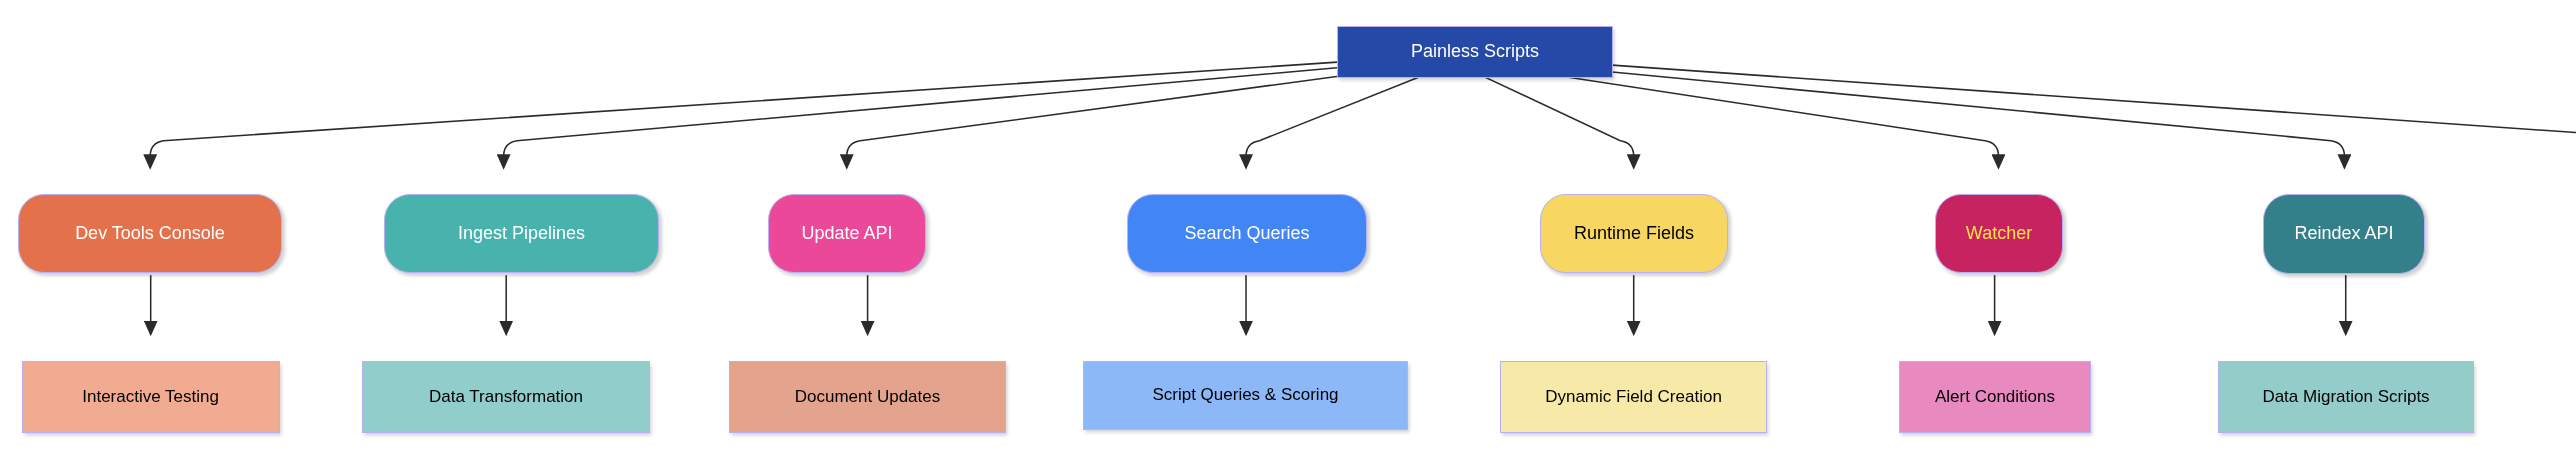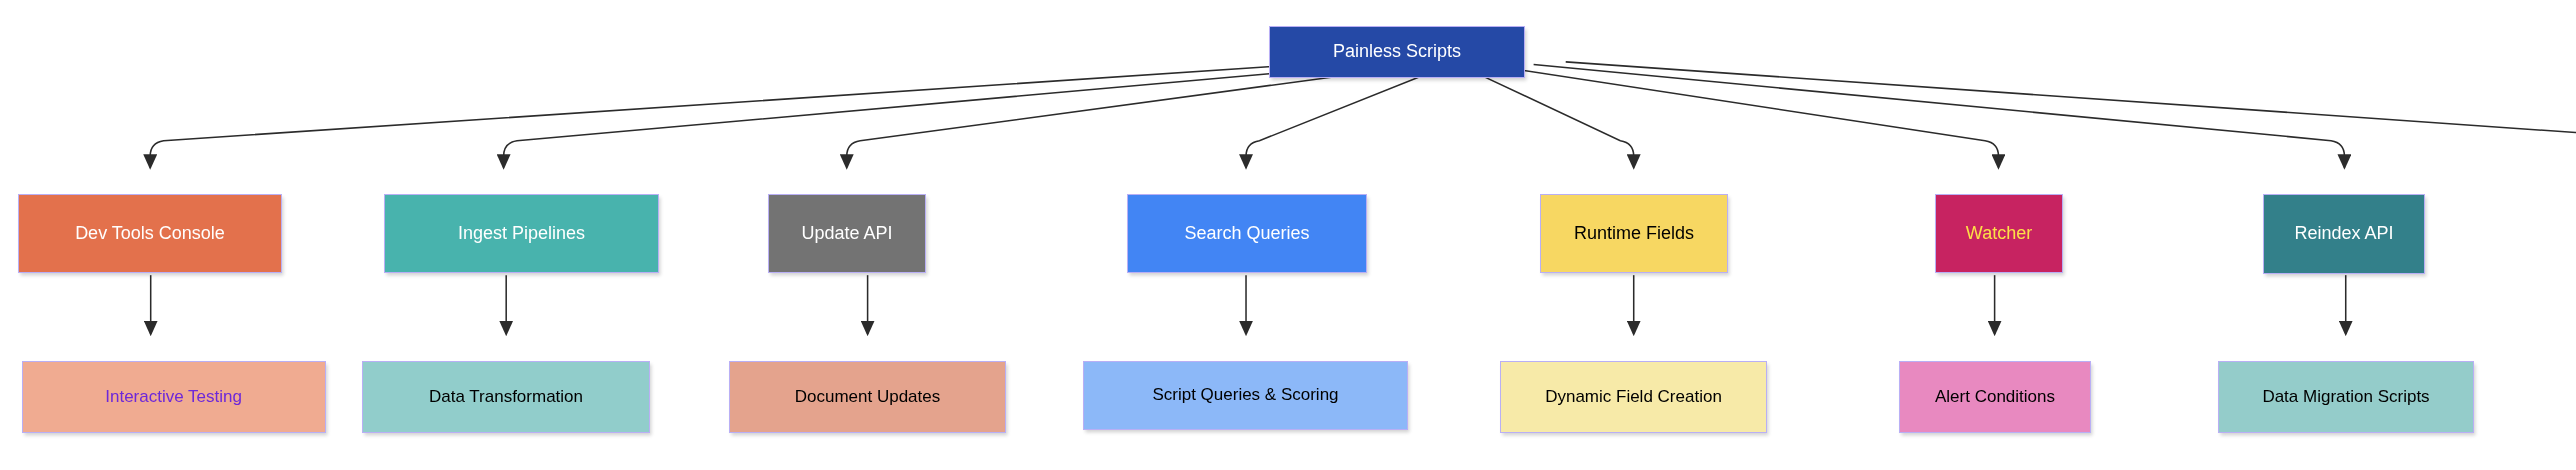--- a/index.html
+++ b/index.html
@@ -41,20 +41,21 @@
   }
   .node-label {
     display: block;
     padding: 0 7.2px;
   }
   .root-node {
     font-size: 18px;
   }
   .level1-node {
     font-size: 18px;
+    border-radius: 26px;
   }
   .level2-node {
     font-size: 17px;
   }
 </style>
 </head>
 <body>
 
 <div id="diagram-root">
 
@@ -80,36 +81,36 @@
         <path d="M 1684 534 L 1684 648" fill="none" stroke="#2b2b2b" stroke-width="3" marker-end="url(#arrowhead)"></path>
         <path d="M 2418.5 534 L 2418.5 648" fill="none" stroke="#2b2b2b" stroke-width="3" marker-end="url(#arrowhead)"></path>
         <path d="M 3171 534 L 3171 648" fill="none" stroke="#2b2b2b" stroke-width="3" marker-end="url(#arrowhead)"></path>
         <path d="M 3871.5 534 L 3871.5 648" fill="none" stroke="#2b2b2b" stroke-width="3" marker-end="url(#arrowhead)"></path>
         <path d="M 4553 534 L 4553 648" fill="none" stroke="#2b2b2b" stroke-width="3" marker-end="url(#arrowhead)"></path>
         <path d="M 5300.5 534 L 5300.5 648" fill="none" stroke="#2b2b2b" stroke-width="3" marker-end="url(#arrowhead)"></path>
       </g>
   </svg>
 
   <div id="nodes-layer">
-      <div class="node root-node" style="left: 1269px; top: 26px; width: 256px; height: 52px; background: rgb(37, 73, 166); color: rgb(255, 255, 255); border-color: rgb(185, 175, 245);">
+      <div class="node root-node" style="left: 1337px; top: 26px; width: 276px; height: 52px; background: rgb(37, 73, 166); color: rgb(255, 255, 255); border-color: rgb(185, 175, 245);">
         <span class="node-label">Painless Scripts</span>
       </div>
       <div class="node level1-node" style="left: 18px; top: 194px; width: 264px; height: 79px; background: rgb(227, 113, 76); color: rgb(255, 255, 255); border-color: rgb(185, 175, 245);">
         <span class="node-label">Dev Tools Console</span>
       </div>
-      <div class="node level2-node" style="left: 21.6px; top: 361px; width: 304px; height: 72px; background: rgb(240, 171, 145); color: #6d28d9; border-color: rgb(185, 175, 245);">
+      <div class="node level2-node" style="left: 21.6px; top: 361px; width: 258px; height: 72px; background: rgb(240, 171, 145); color: #000000; border-color: rgb(185, 175, 245);">
         <span class="node-label">Interactive Testing</span>
       </div>
       <div class="node level1-node" style="left: 384px; top: 194px; width: 275px; height: 79px; background: rgb(72, 179, 173); color: rgb(255, 255, 255); border-color: rgb(185, 175, 245);">
         <span class="node-label">Ingest Pipelines</span>
       </div>
       <div class="node level2-node" style="left: 362px; top: 361px; width: 288px; height: 72px; background: rgb(145, 205, 203); color: rgb(0, 0, 0); border-color: rgb(185, 175, 245);">
         <span class="node-label">Data Transformation</span>
       </div>
-      <div class="node level1-node" style="left: 768px; top: 194px; width: 158px; height: 79px; background: #737373; color: rgb(255, 255, 255); border-color: rgb(185, 175, 245);">
+      <div class="node level1-node" style="left: 768px; top: 194px; width: 158px; height: 79px; background: #ec4899; color: rgb(255, 255, 255); border-color: rgb(185, 175, 245);">
         <span class="node-label">Update API</span>
       </div>
       <div class="node level2-node" style="left: 729px; top: 361px; width: 277px; height: 72px; background: rgb(228, 163, 141); color: rgb(0, 0, 0); border-color: rgb(185, 175, 245);">
         <span class="node-label">Document Updates</span>
       </div>
       <div class="node level1-node" style="left: 1127px; top: 194px; width: 240px; height: 79px; background: rgb(66, 133, 244); color: rgb(255, 255, 255); border-color: rgb(185, 175, 245);">
         <span class="node-label">Search Queries</span>
       </div>
       <div class="node level2-node" style="left: 1083px; top: 361px; width: 325px; height: 69px; background: rgb(140, 184, 248); color: rgb(0, 0, 0); border-color: rgb(185, 175, 245);">
         <span class="node-label">Script Queries &amp; Scoring</span>

